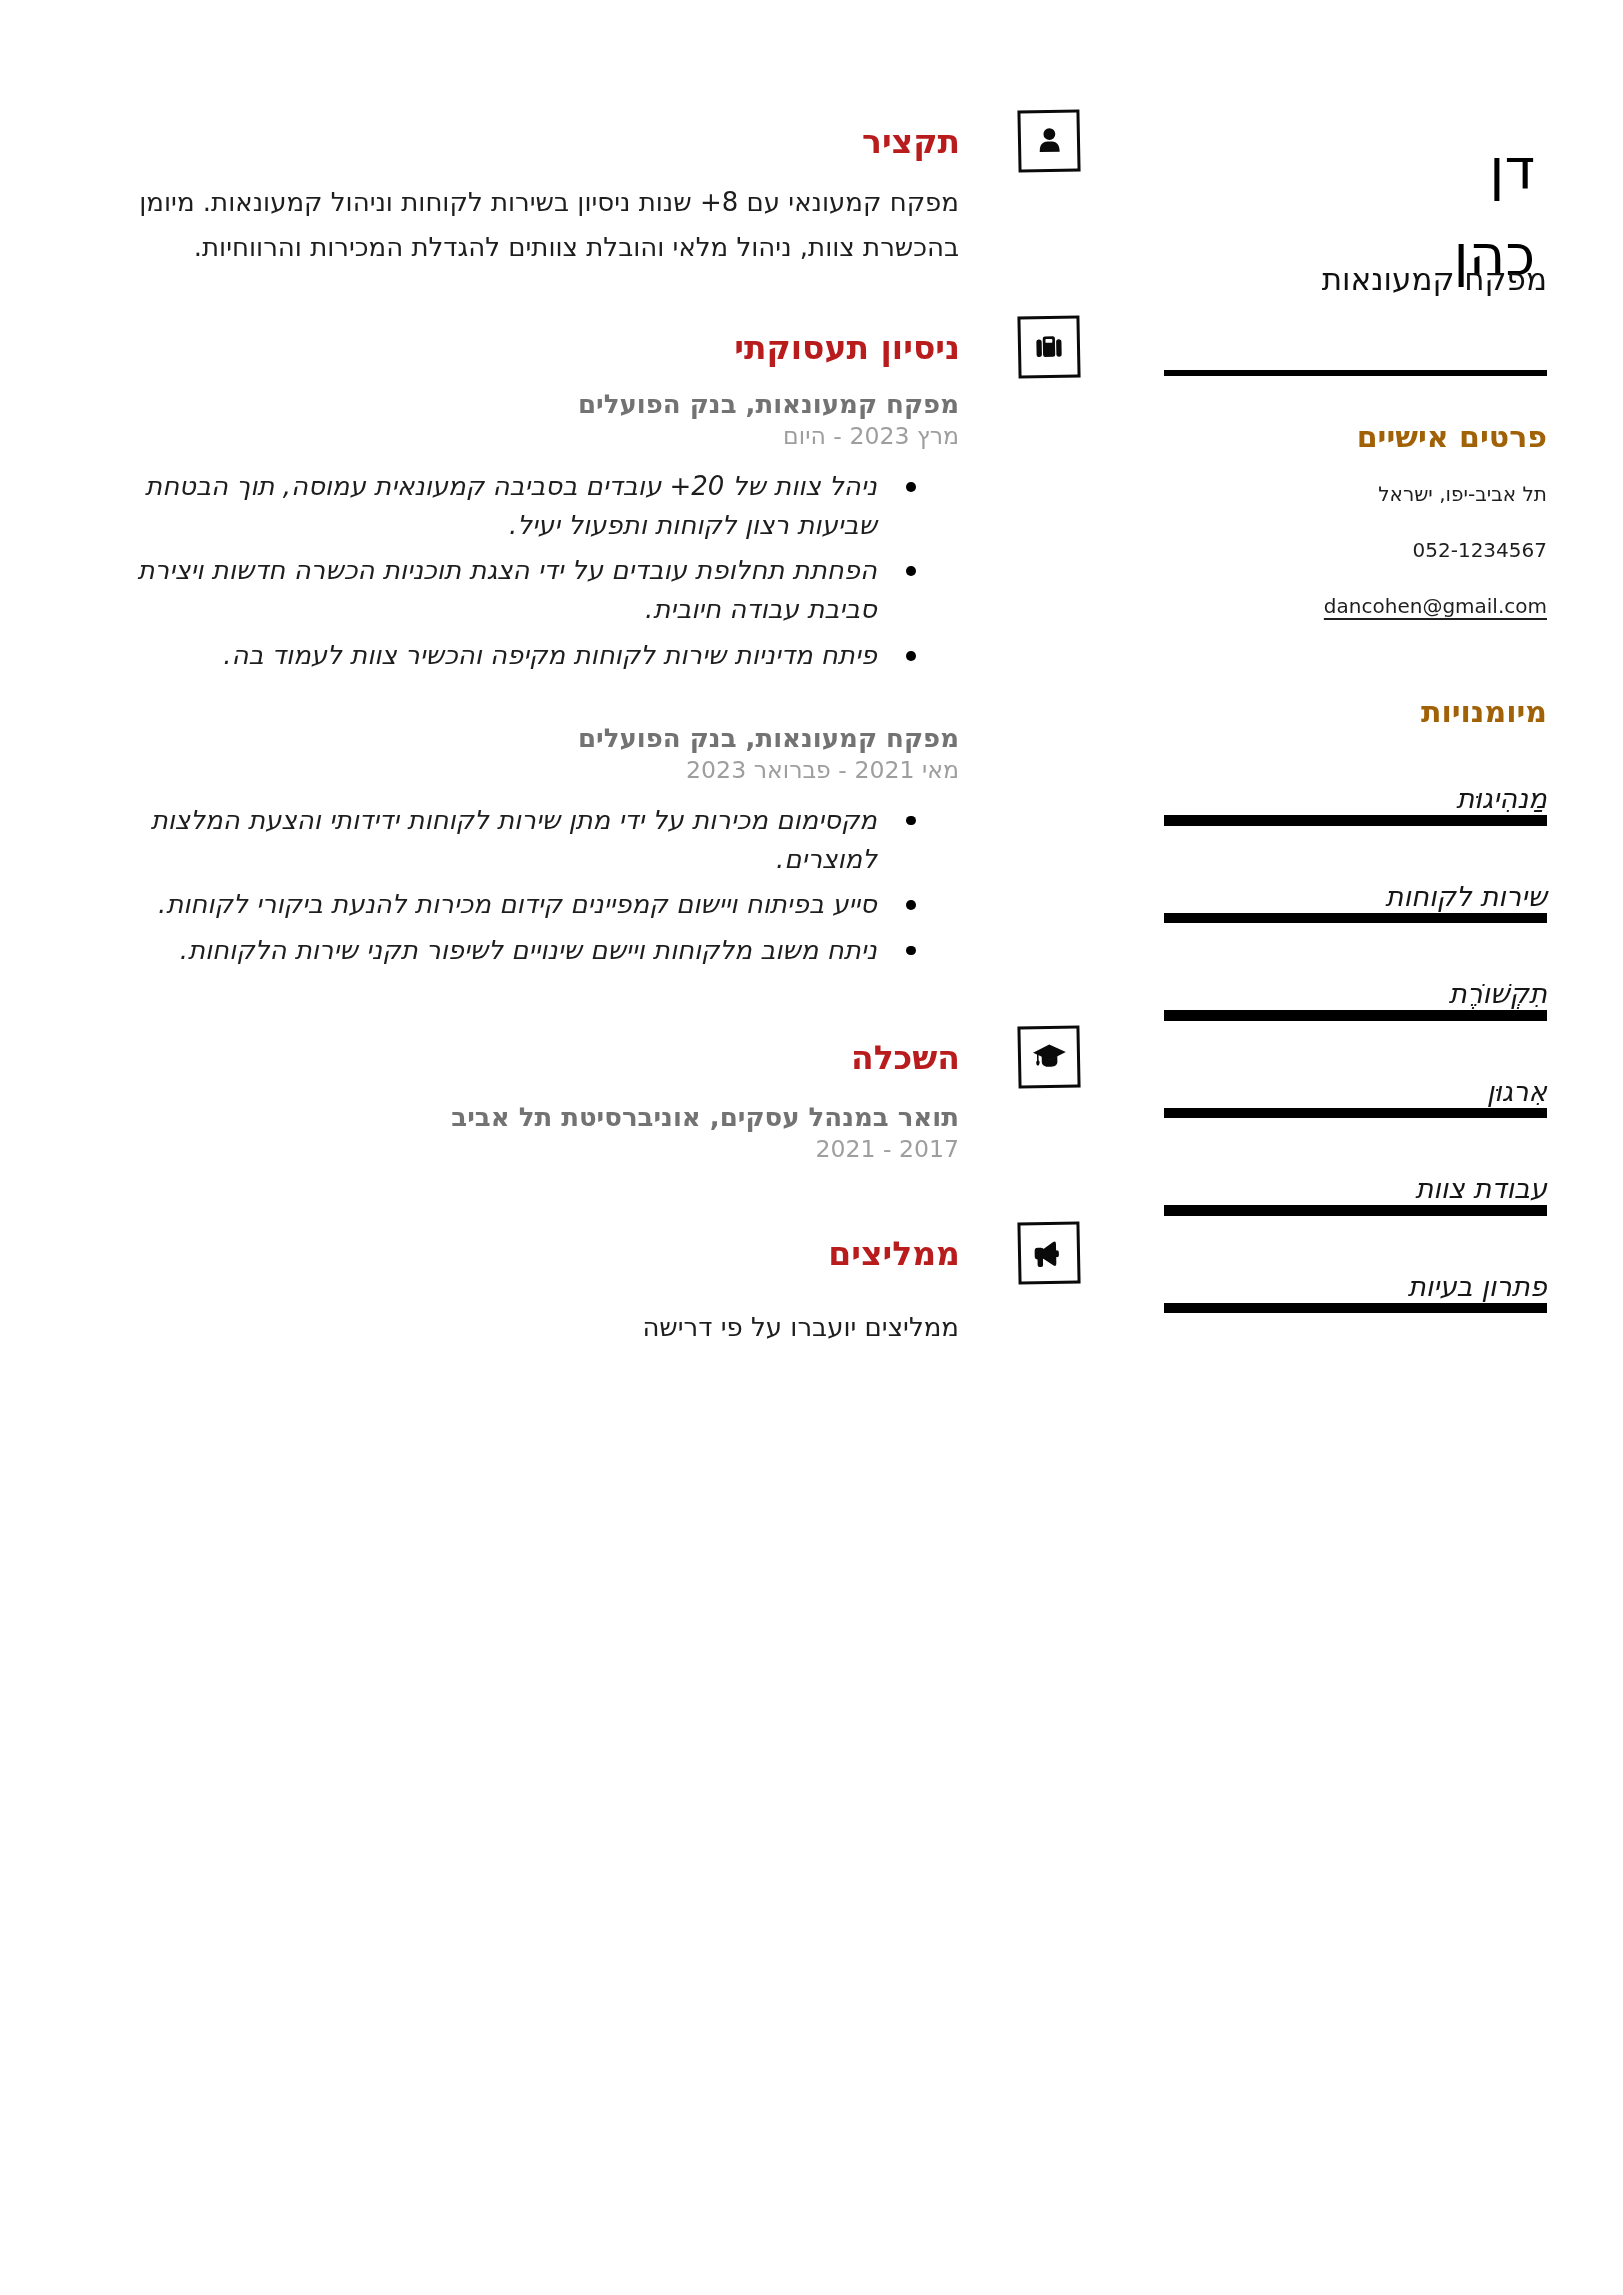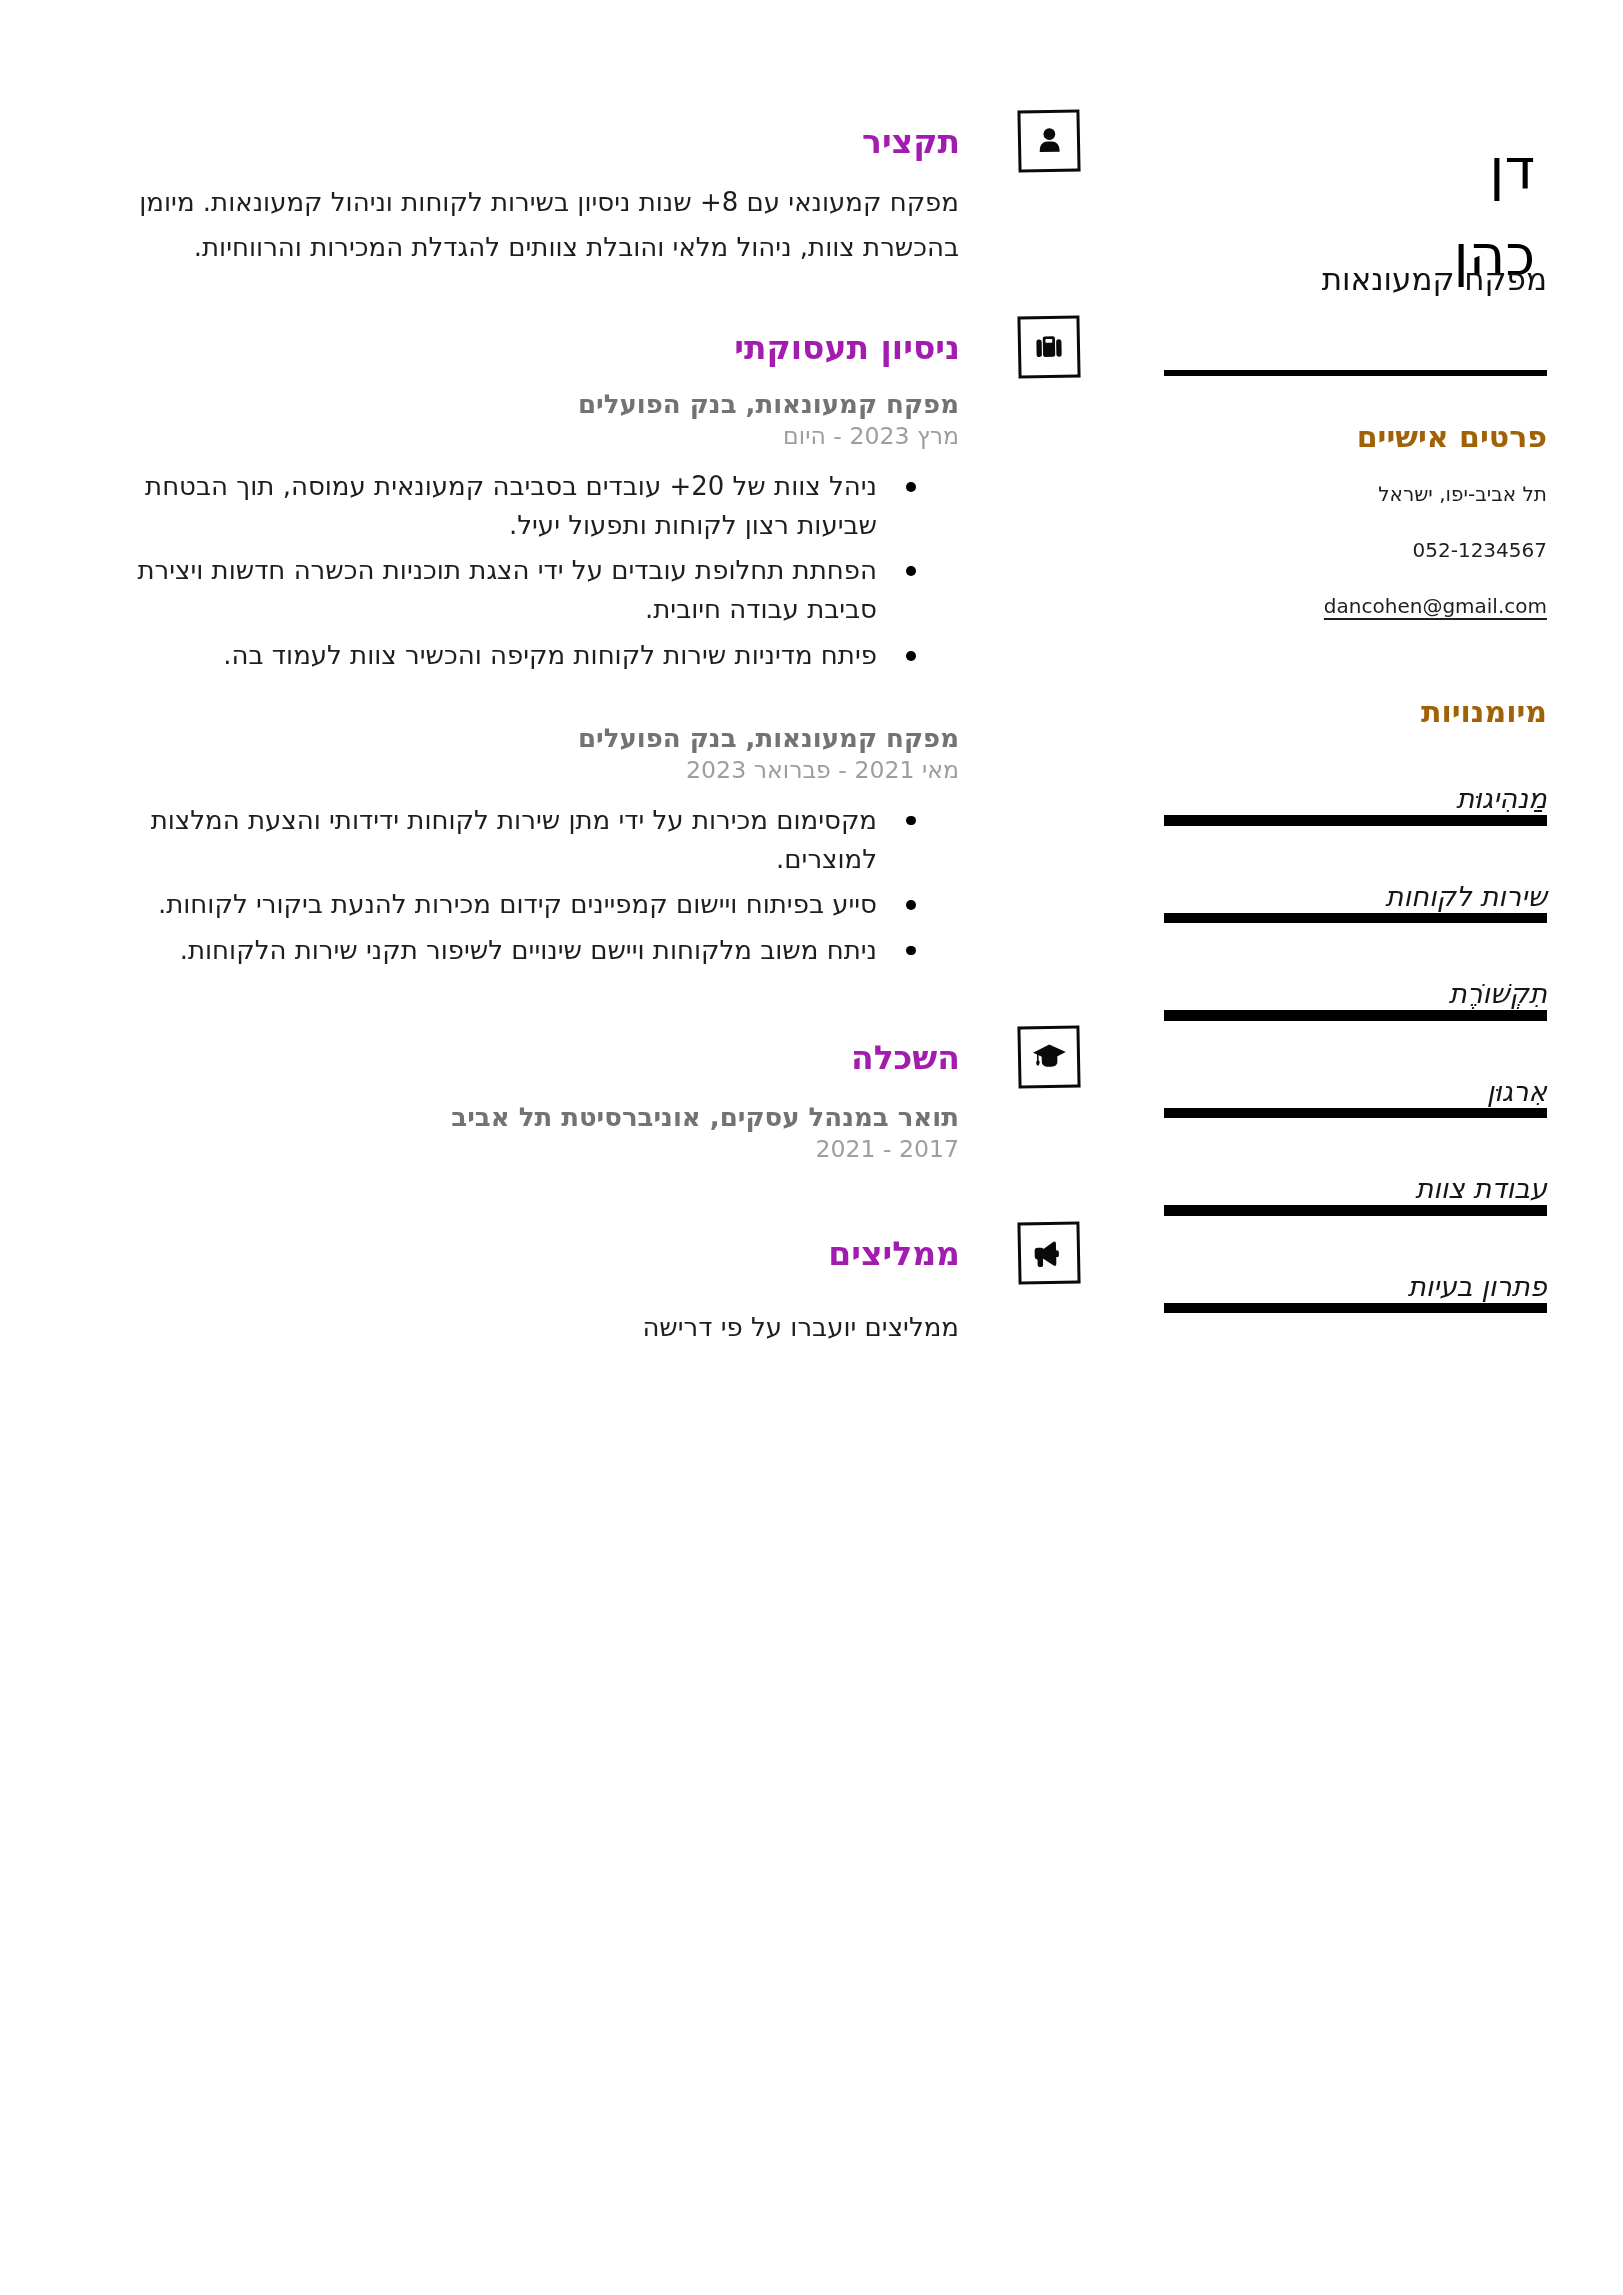--- a/index.html
+++ b/index.html
@@ -29,29 +29,29 @@
   .skill{margin-bottom:54px;}
   .skill-label{font-size:27.5px;line-height:33px;color:#161616;font-style:italic;}
   .skill-bar{width:383px;height:10.5px;background:#000;}
   
   .section{position:absolute;left:75px;width:1005px;}
   .sec-header{display:flex;flex-direction:row;align-items:center;height:62px;}
   .icon-box{flex:0 0 auto;width:56px;height:56px;border:3.3px solid #0a0a0a;
             display:flex;align-items:center;justify-content:center;
             transform:rotate(-1.1deg);background:#fff;}
   .icon-box svg{display:block;}
-  .sec-title{margin:0 58px 0 0;font-size:33px;font-weight:600;color:#a21caf;}
+  .sec-title{margin:0 58px 0 0;font-size:33px;font-weight:600;color:#b91c1c;}
   .sec-body{margin-right:121px;font-size:26px;line-height:39px;color:#1e1e1e;}
   .summary-text{margin-top:7.9px;line-height:45px;}
   .job{margin-top:9.2px;}
   .job + .job{margin-top:46px;}
   .job-title,.degree-title{font-size:26px;font-weight:700;line-height:34px;color:#737373;}
   .dates{font-size:23.6px;line-height:29px;color:#9e9e9e;margin-top:1px;}
   ul.bullets{list-style:none;margin:15.7px 0 0 0;padding:0;}
-  ul.bullets li{position:relative;padding-right:82px;margin-bottom:6.5px;}
+  ul.bullets li{position:relative;padding-right:82px;margin-bottom:6.5px;font-style:italic;}
   ul.bullets li::before{content:"";position:absolute;right:43px;top:15px;
                         width:9.8px;height:9.8px;border-radius:50%;background:#000;}
   .degree-wrap{margin-top:11.8px;}
   .refs-text{margin-top:24px;}
 </style>
 </head>
 <body>
 
 <div class="page">
 

